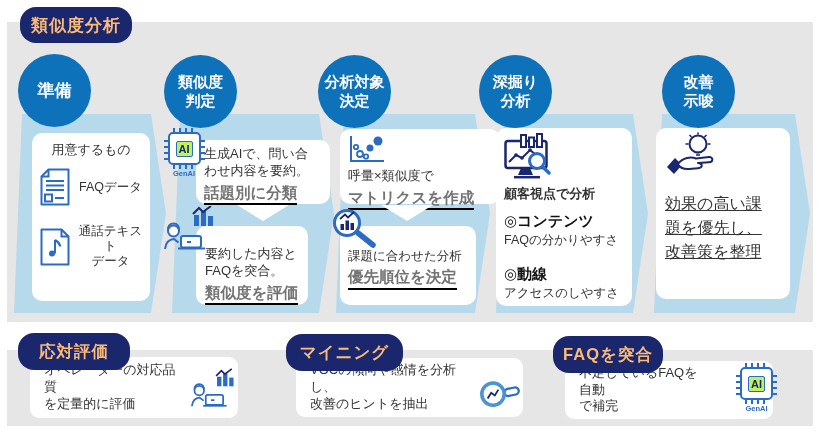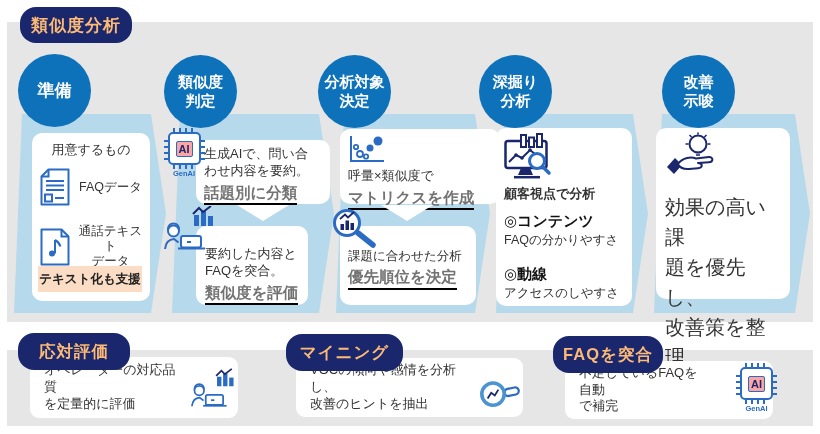--- a/index.html
+++ b/index.html
@@ -43,21 +43,21 @@
     position:absolute;left:6px;bottom:9px;width:104px;height:26px;background:var(--peach);
     display:flex;align-items:center;justify-content:center;font-size:12.5px;font-weight:bold;color:#222;
   }
   .body-txt{font-size:13px;line-height:1.3;color:var(--txt);}
   .emph{
     display:inline-block;font-size:15.5px;font-weight:bold;color:#737373;
     border-bottom:2px solid #000;padding-bottom:1px;line-height:1.25;margin-top:3px;
   }
   .pt-head{font-size:15px;font-weight:bold;color:#111;}
   .pt-detail{font-size:12.5px;color:var(--txt);}
-  .big-txt{font-size:20px;line-height:1.5;color:var(--txt);}
+  .big-txt{font-size:16px;line-height:1.5;color:var(--txt);text-decoration:underline;}
   .arrow-down{
     width:0;height:0;z-index:2;
     border-left:26px solid transparent;border-right:26px solid transparent;border-top:16px solid #fff;
   }
   .bottom-card{
     background:#fff;border-radius:9px;z-index:2;display:flex;align-items:center;
     padding-left:14px;gap:6px;
   }
   
   .genai{width:38px;text-align:center;}
@@ -66,21 +66,21 @@
     border-radius:5px;background:#fff;display:flex;align-items:center;justify-content:center;
   }
   .genai .chip::before{content:"";position:absolute;top:-6px;left:3px;right:3px;height:4px;
     background:repeating-linear-gradient(90deg,var(--blue) 0 2px,transparent 2px 6px);}
   .genai .chip::after{content:"";position:absolute;bottom:-6px;left:3px;right:3px;height:4px;
     background:repeating-linear-gradient(90deg,var(--blue) 0 2px,transparent 2px 6px);}
   .genai .pin-l,.genai .pin-r{content:"";position:absolute;top:3px;bottom:3px;width:4px;
     background:repeating-linear-gradient(0deg,var(--blue) 0 2px,transparent 2px 6px);}
   .genai .pin-l{left:-6px;} .genai .pin-r{right:-6px;}
   .genai .chip-core{border:1.5px solid var(--blue);border-radius:2px;font-size:11px;
-    font-weight:bold;color:var(--navy);padding:0 2px;line-height:14px;background:#fca5a5;}
+    font-weight:bold;color:var(--navy);padding:0 2px;line-height:14px;background:#bef264;}
   .genai .caption{font-size:7.5px;font-weight:bold;color:var(--blue);margin-top:4px;}
 </style>
 </head>
 <body>
 
 <div class="canvas">
 
   <div class="abs band" style="left:7px;top:22px;width:806px;height:300px;"></div>
   <div class="abs band" style="left:7px;top:350px;width:806px;height:76px;"></div>
 
@@ -130,21 +130,20 @@
         <path d="M21.5 1.5 V8.5 H28.5" fill="none" stroke="#2b6bc3" stroke-width="2"></path>
         <circle cx="12" cy="25.5" r="3" fill="#2b6bc3"></circle>
         <path d="M15 25.5 V12" stroke="#2b6bc3" stroke-width="2"></path>
         <path d="M15 12 Q19 14 20.5 18.5" stroke="#2b6bc3" stroke-width="2" fill="none"></path>
       </svg>
       <div class="item-label">
         <span style="display:block">通話テキスト</span>
         <span style="display:block">データ</span>
       </div>
     </div>
-    <div class="highlight">テキスト化も支援</div>
   </div>
 
   <div class="abs icon-abs genai" style="left:165px;top:126px;">
     <div class="chip">
       <span class="pin-l"></span>
       <span class="pin-r"></span>
       <span class="chip-core">AI</span>
     </div>
     <div class="caption">GenAI</div>
   </div>

